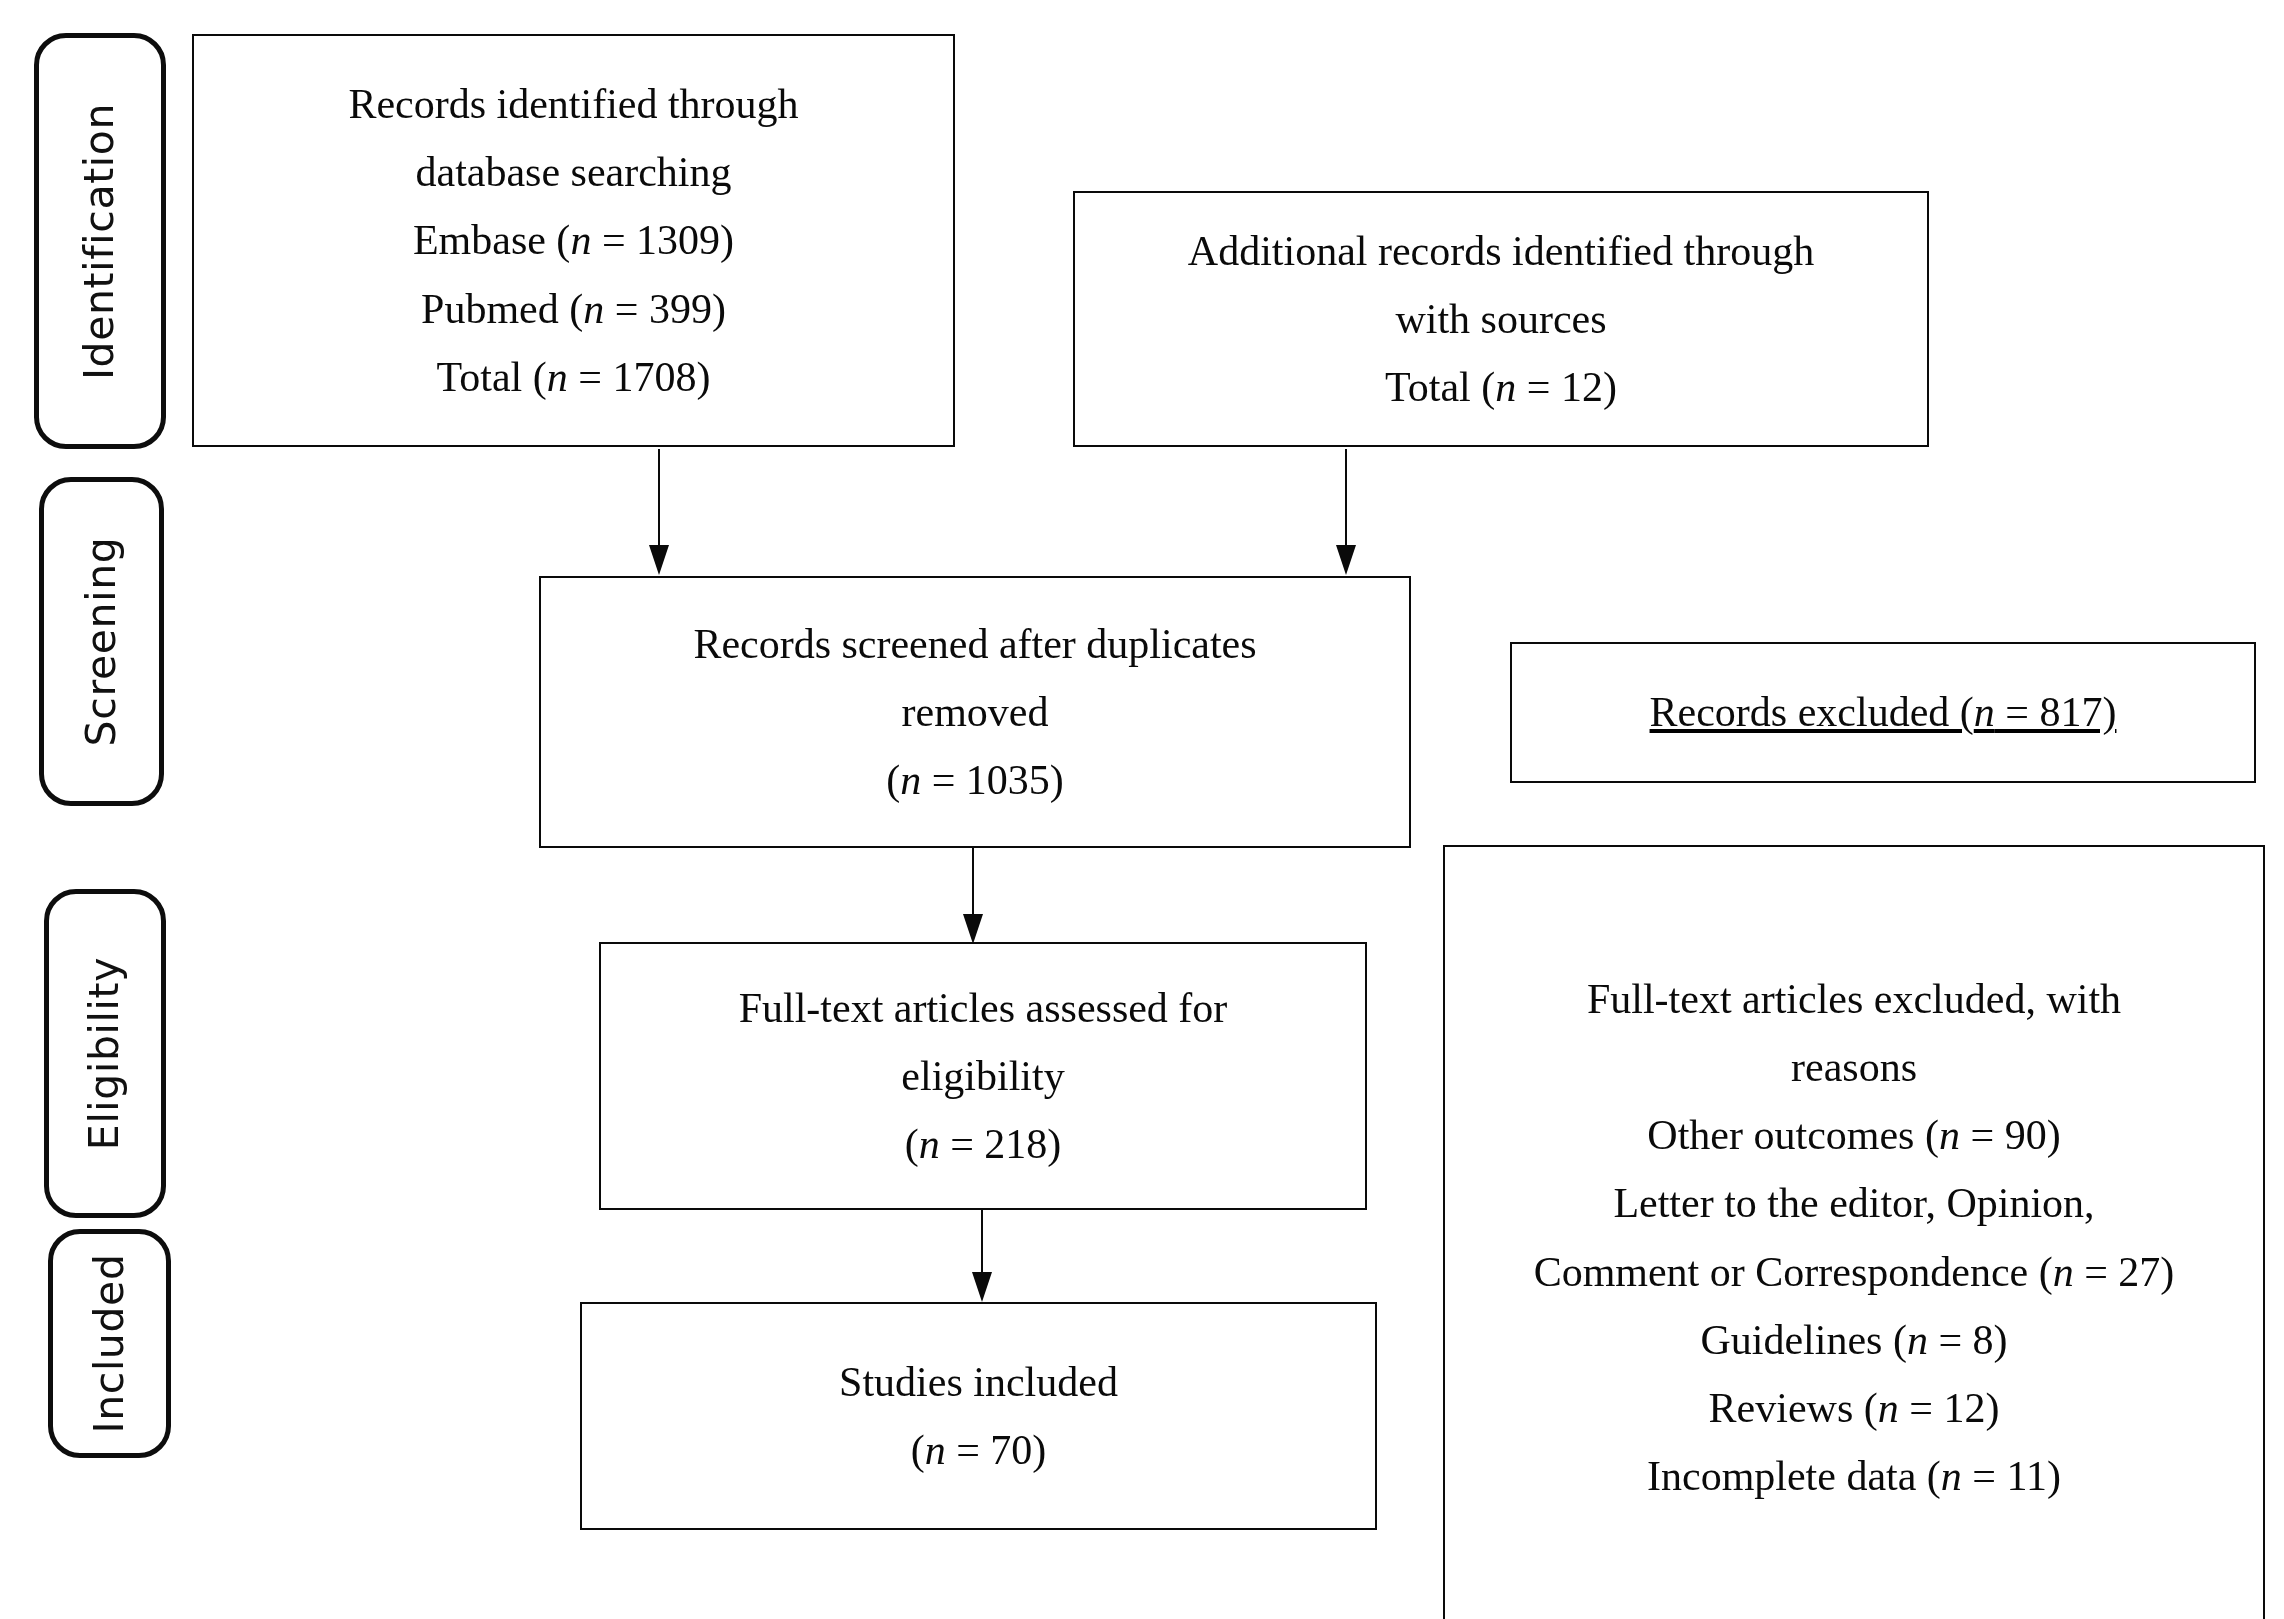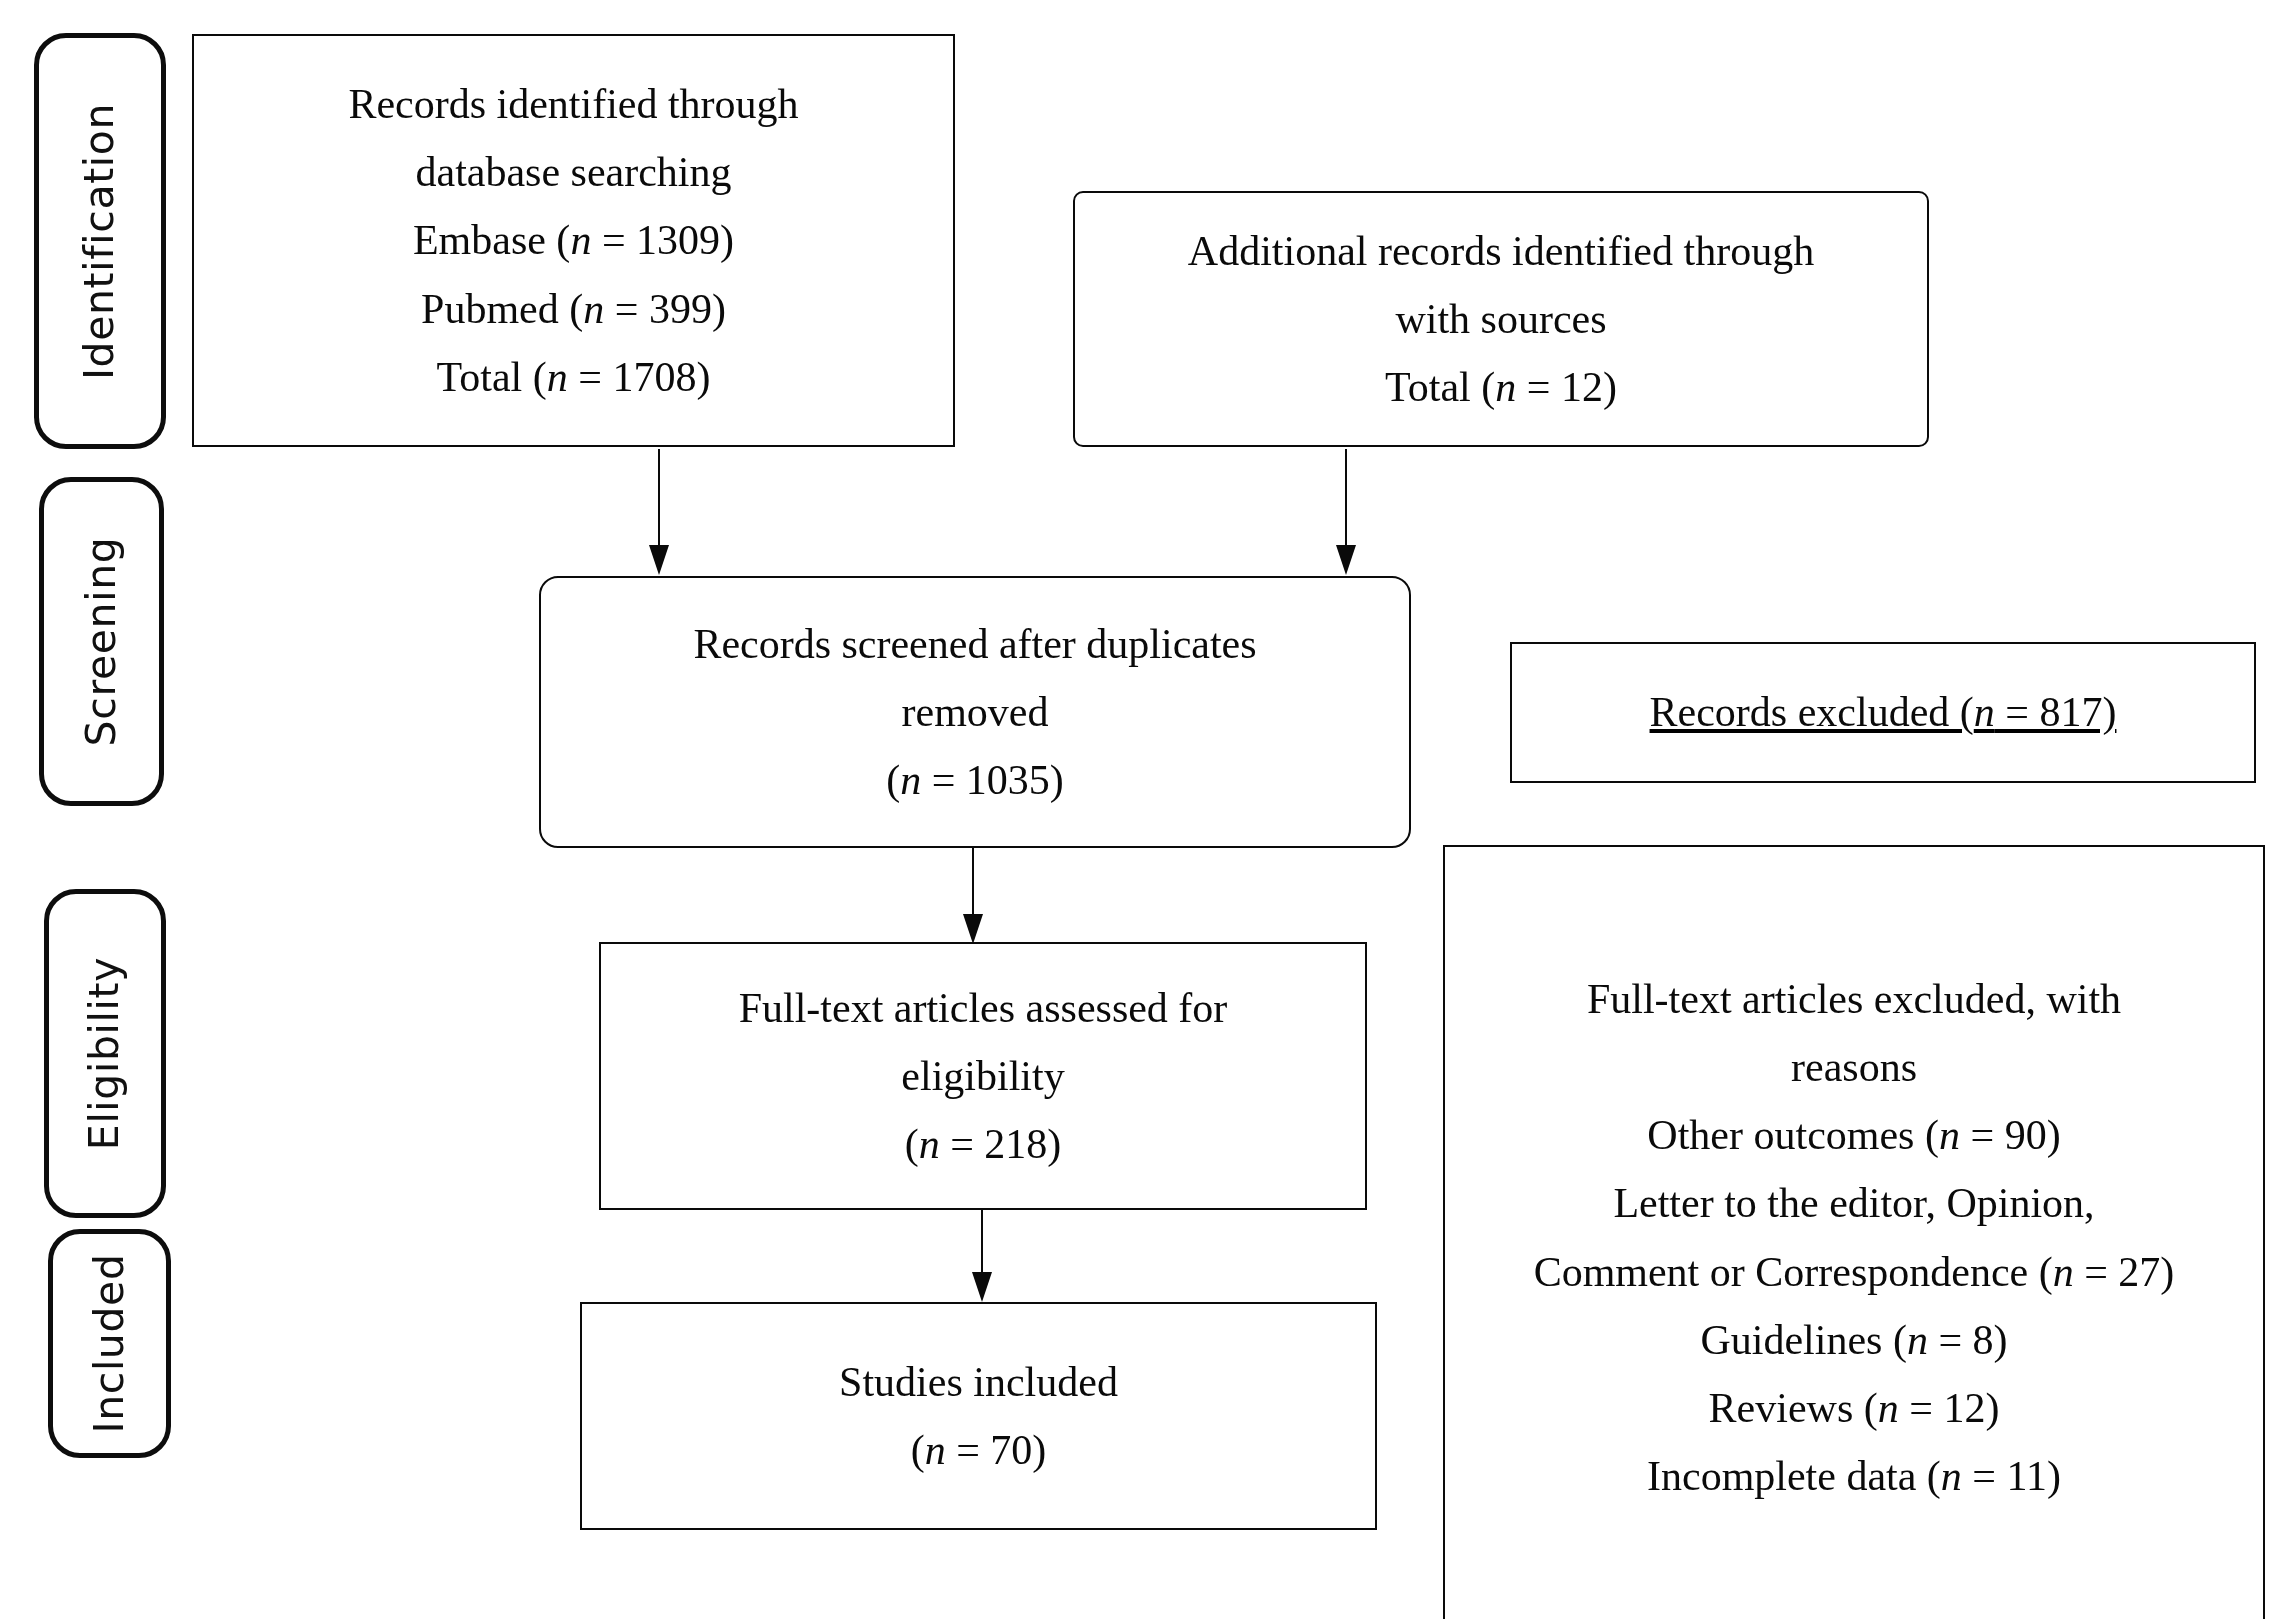--- a/index.html
+++ b/index.html
@@ -106,37 +106,37 @@
   </div>
 
   <div class="box" style="left:192px; top:34px; width:763px; height:413px;">
     <div class="line">Records identified through</div>
     <div class="line">database searching</div>
     <div class="line">Embase (<span class="ital">n</span> = 1309)</div>
     <div class="line">Pubmed (<span class="ital">n</span> = 399)</div>
     <div class="line">Total (<span class="ital">n</span> = 1708)</div>
   </div>
 
-  <div class="box" style="left:1073px; top:191px; width:856px; height:256px;border-radius:10px;">
+  <div class="box" style="left:1073px; top:191px; width:856px; height:256px;">
     <div class="line">Additional records identified through</div>
     <div class="line">with sources</div>
     <div class="line">Total (<span class="ital">n</span> = 12)</div>
   </div>
 
   <div class="conn" style="left:648px; top:449px; width:23px; height:126px;">
     <div class="shaft" style="height:97px;"></div>
     <div class="head"></div>
   </div>
 
   <div class="conn" style="left:1335px; top:449px; width:23px; height:126px;">
     <div class="shaft" style="height:97px;"></div>
     <div class="head"></div>
   </div>
 
-  <div class="box" style="left:539px; top:576px; width:872px; height:272px;border-radius:19px;">
+  <div class="box" style="left:539px; top:576px; width:872px; height:272px;">
     <div class="line">Records screened after duplicates</div>
     <div class="line">removed</div>
     <div class="line">(<span class="ital">n</span> = 1035)</div>
   </div>
 
   <div class="box" style="left:1510px; top:642px; width:746px; height:141px;text-decoration:underline;">
     <div class="line">Records excluded (<span class="ital">n</span> = 817)</div>
   </div>
 
   <div class="conn" style="left:962px; top:848px; width:23px; height:96px;">

